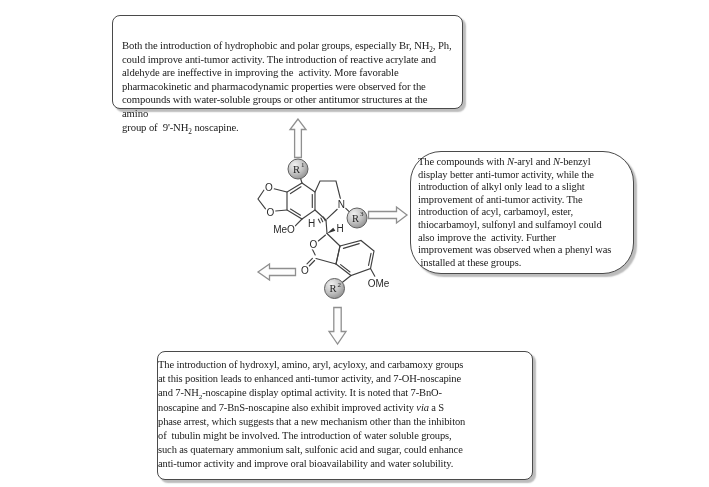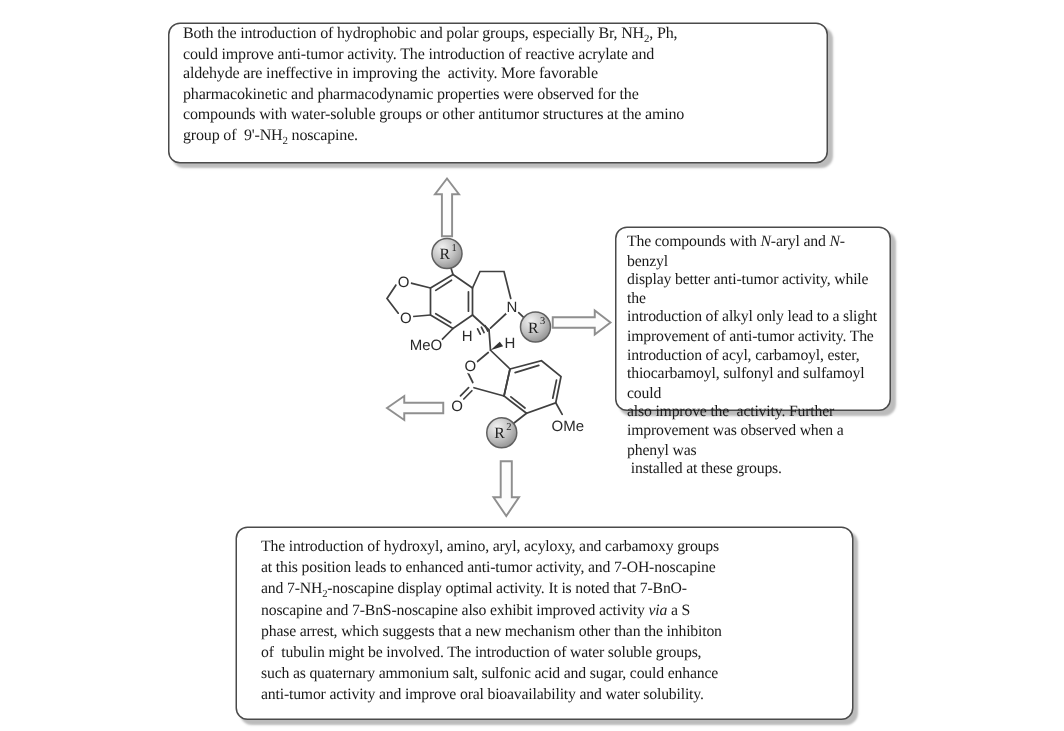--- a/index.html
+++ b/index.html
@@ -17,24 +17,24 @@
     border:1.2px solid #4a4a4a;
     border-radius:8px;
     box-shadow:3px 3px 1.5px #bcbcbc;
     box-sizing:border-box;
   }
   .tbox .txt{
     white-space:pre-wrap;
     letter-spacing:-0.12px;
   }
   .tbox sub{font-size:0.68em;line-height:0;}
-  #top-box{left:112px;top:15px;width:440px;height:94px;padding:0 9px;font-size:10.7px;line-height:13.6px;}
-  #right-box{left:410px;top:151px;width:184px;height:123px;padding:4px 7px;font-size:10.5px;line-height:12.6px;}
+  #top-box{left:112px;top:15px;width:351px;height:94px;padding:23px 9px;font-size:10.7px;line-height:13.6px;}
+  #right-box{left:410px;top:151px;width:224px;height:123px;padding:4px 7px;font-size:10.5px;line-height:12.6px;border-radius:31px;}
   #left-box{left:57px;top:244px;width:198px;height:62px;padding:4px 7px;font-size:10.2px;line-height:13.0px;}
-  #bottom-box{left:157px;top:351px;width:412px;height:129px;padding:6px 16px;font-size:10.5px;line-height:14.2px;}
+  #bottom-box{left:157px;top:351px;width:376px;height:129px;padding:6px 0;font-size:10.5px;line-height:14.2px;}
   svg.overlay{position:absolute;left:0;top:0;width:709px;height:487px;}
   .bond{stroke:#404040;stroke-width:1.15;fill:none;stroke-linecap:round;}
   .atomlabel{
     font-family:"Liberation Sans",sans-serif;
     font-size:10px;fill:#2a2a2a;
     paint-order:stroke;stroke:#ffffff;stroke-width:3px;stroke-linejoin:round;
   }
   .rlabel{font-family:"Liberation Serif",serif;font-size:10.5px;fill:#1e1e1e;}
   .rsup{font-family:"Liberation Serif",serif;font-size:7px;fill:#1e1e1e;}
   .arrow{fill:#fdfdfd;stroke:#8f8f8f;stroke-width:1.3;stroke-linejoin:miter;}

